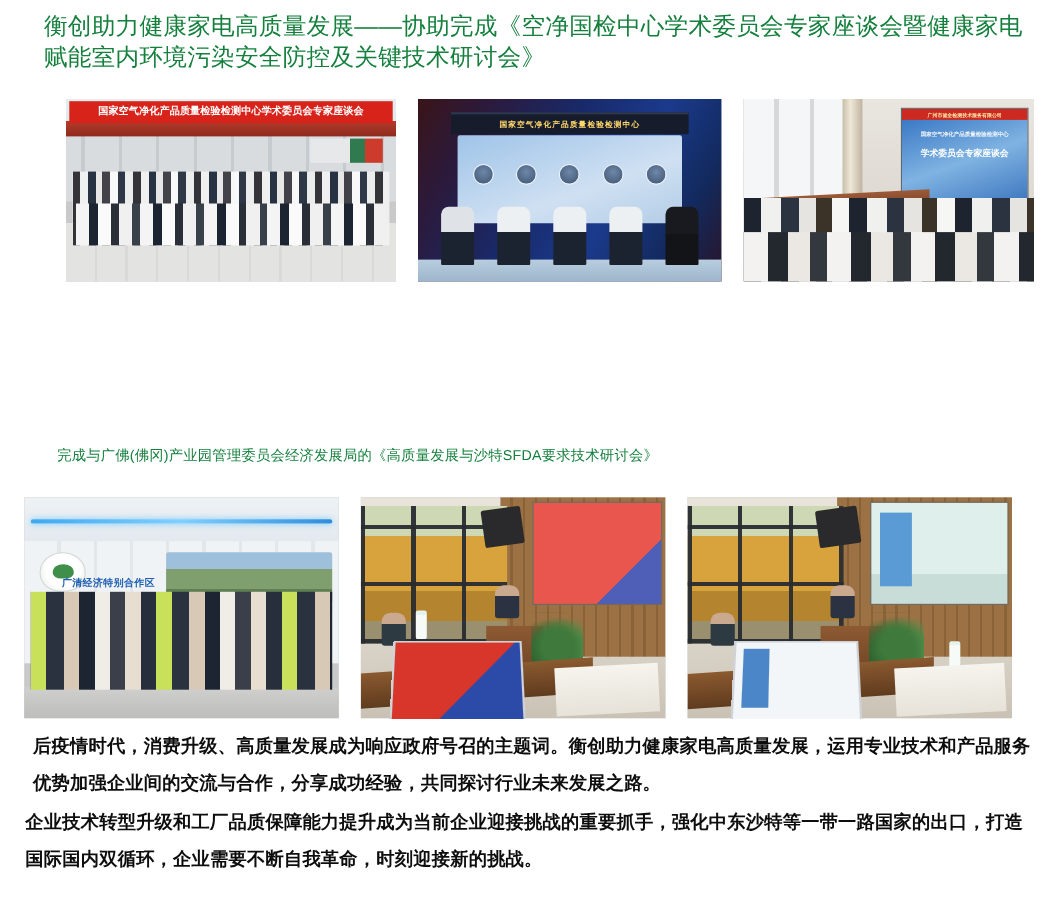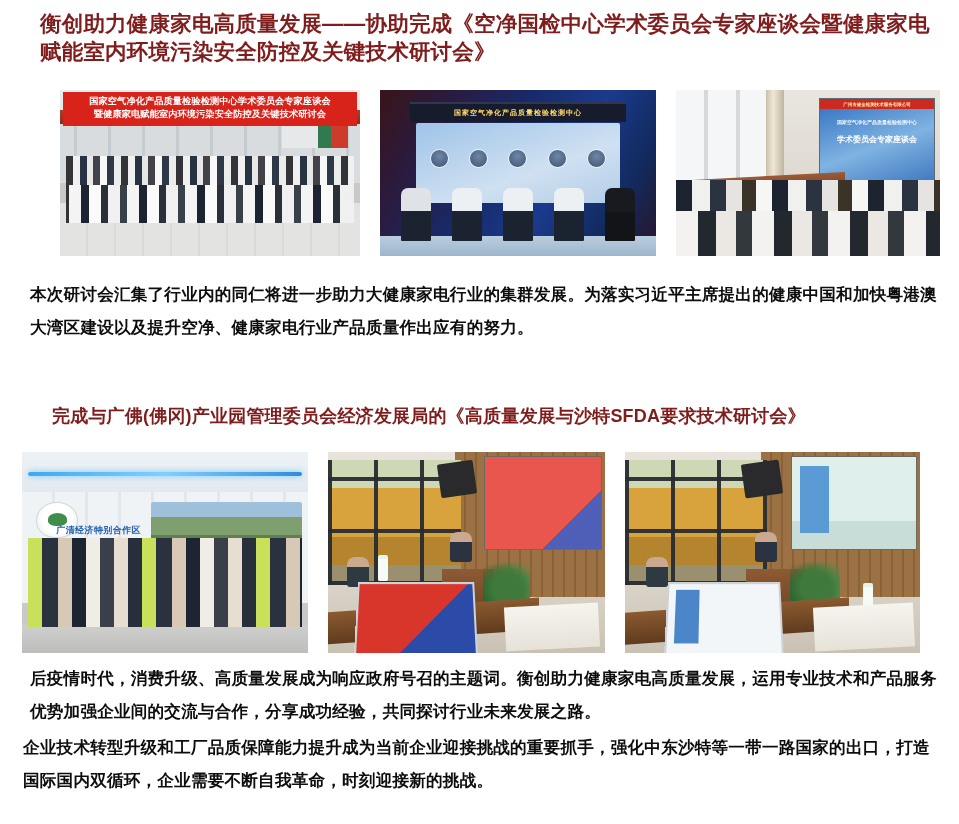--- a/index.html
+++ b/index.html
@@ -17,37 +17,37 @@
   .page {
     position: relative;
     width: 959px;
     height: 824px;
     background: #ffffff;
   }
 
   
   .section-heading {
     position: absolute;
-    color: #7f1d1d;
-    font-weight: bold;
+    color: #15803d;
+    font-weight: normal;
     letter-spacing: 0.2px;
     line-height: 1.32;
     white-space: pre-wrap;
   }
   #heading-1 {
     left: 40px;
     top: 10px;
     width: 900px;
     font-size: 21.5px;
   }
   #heading-2 {
     left: 52px;
     top: 405px;
     width: 890px;
-    font-size: 18px;
+    font-size: 13px;
   }
 
   
   .photo-row {
     position: absolute;
     display: flex;
   }
   #photo-row-1 {
     left: 24px;
     top: 90px;
@@ -391,21 +391,20 @@
   <div class="photo-row" id="photo-row-1">
 
     <div class="photo p1">
       <div class="ph1-sky"></div>
       <div class="ph1-bldg"></div>
       <div class="ph1-ground"></div>
       <div class="ph1-crowd"></div>
       <div class="ph1-crowd2"></div>
       <div class="ph1-banner">
         <div>国家空气净化产品质量检验检测中心学术委员会专家座谈会</div>
-        <div>暨健康家电赋能室内环境污染安全防控及关键技术研讨会</div>
       </div>
     </div>
 
     <div class="photo p2">
       <div class="ph2-bg"></div>
       <div class="ph2-screen"></div>
       <div class="ph2-avatars">
         <i></i>
         <i></i>
         <i></i>
@@ -433,21 +432,20 @@
         <div class="ph3-screen-ban">广州市健全检测技术服务有限公司</div>
         <div class="ph3-screen-t1">国家空气净化产品质量检验检测中心</div>
         <div class="ph3-screen-t2">学术委员会专家座谈会</div>
       </div>
       <div class="ph3-table"></div>
       <div class="ph3-audience"></div>
       <div class="ph3-audience2"></div>
     </div>
   </div>
 
-  <div class="body-text" id="para-1">本次研讨会汇集了行业内的同仁将进一步助力大健康家电行业的集群发展。为落实习近平主席提出的健康中国和加快粤港澳大湾区建设以及提升空净、健康家电行业产品质量作出应有的努力。</div>
 
   <div class="section-heading" id="heading-2">完成与广佛(佛冈)产业园管理委员会经济发展局的《高质量发展与沙特SFDA要求技术研讨会》</div>
 
   <div class="photo-row" id="photo-row-2">
 
     <div class="photo p4">
       <div class="ph4-ceil"></div>
       <div class="ph4-wall"></div>
       <div class="ph4-strip"></div>
       <div class="ph4-logo"></div>

